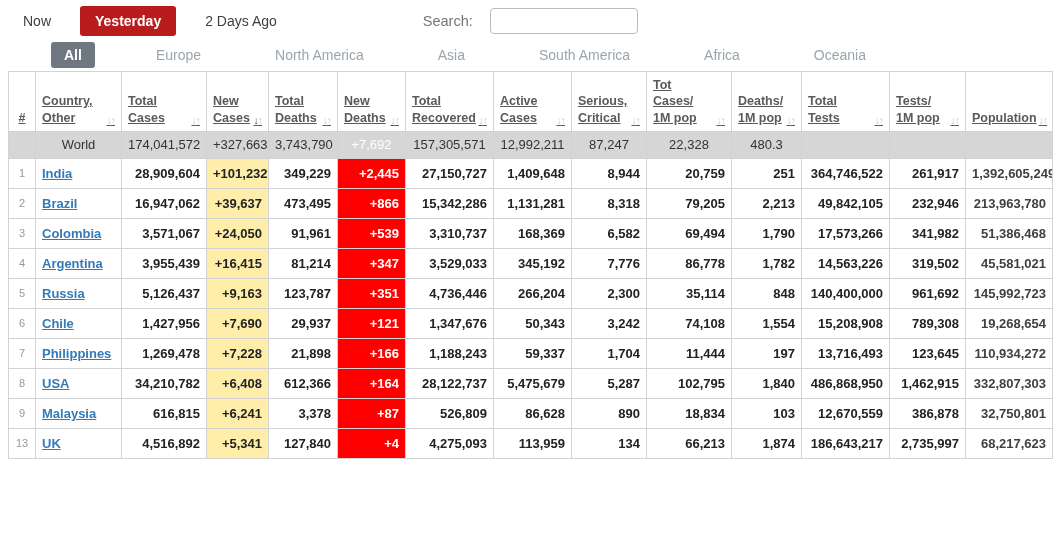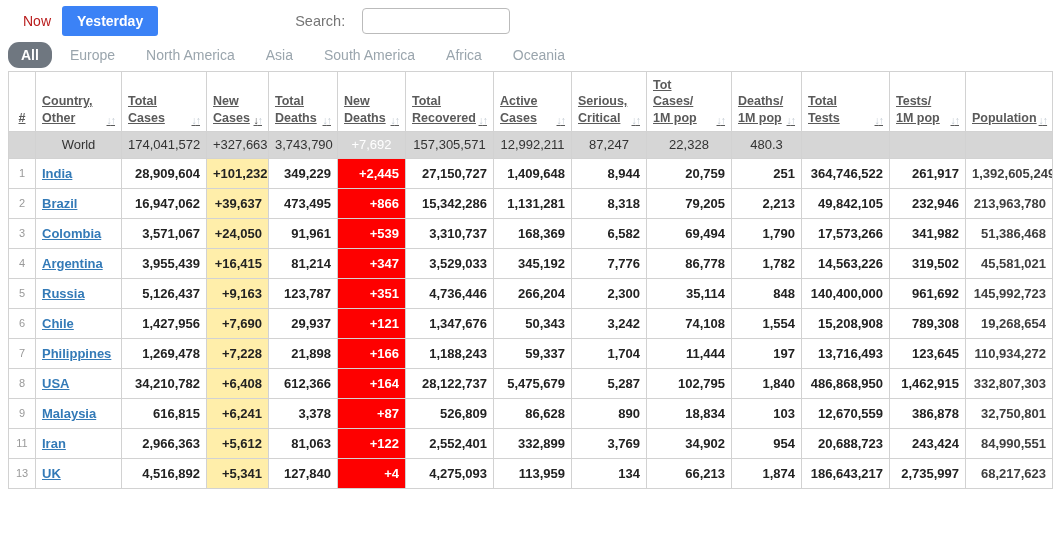--- a/index.html
+++ b/index.html
@@ -6,43 +6,43 @@
   html,body { margin:0; padding:0; }
   body {
     width:1057px; height:547px; overflow:hidden;
     background:#fff; font-family:"Liberation Sans", sans-serif;
     -webkit-font-smoothing:antialiased;
   }
 
   
   .toolbar { display:flex; align-items:center; padding:6px 10px 4px 13px; height:40px; }
   .link-btn {
-    color:#b91c1c; font-size:14px; cursor:pointer; padding:6px 10px; text-decoration:none;
+    color:#404040; font-size:14px; cursor:pointer; padding:6px 10px; text-decoration:none;
   }
   .btn-primary {
-    background:#3b82f6; color:#fff; font-size:14px; font-weight:bold;
-    border:none; border-radius:3px; padding:7px 15px; margin:0 1px; cursor:pointer;
+    background:#b91c1c; color:#fff; font-size:14px; font-weight:bold;
+    border:none; border-radius:3px; padding:7px 15px; margin:0 19px; cursor:pointer;
   }
   .btn-columns {
     background:#e9e9e9; color:#333; font-size:13.5px; border:none; border-radius:3px;
     padding:7px 13px; margin-left:32px; cursor:pointer;
   }
   .btn-columns .caret { font-size:10px; margin-left:5px; color:#333; }
   .search-wrap { margin-left:136px; display:flex; align-items:center; }
   .search-label { color:#757575; font-size:14.5px; margin-right:17px; }
   .search-input {
     width:148px; height:26px; border:1px solid #bbb; border-radius:4px;
     font-size:13px; padding:2px 8px; outline:none;
   }
 
   
   .tabs { display:flex; align-items:center; padding:2px 8px 4px 8px; height:31px; }
   .tab {
     color:#9aa5ad; font-size:14px; padding:5px 13px; margin-right:5px; cursor:pointer;
-    border-radius:11px; white-space:nowrap;
+    border-radius:3px; white-space:nowrap;margin-left:43px;
   }
   .tab.active { background:#6f7780; color:#fff; font-weight:bold; }
 
   
   table {
     border-collapse:collapse; table-layout:fixed;
     width:1045px; margin:0 6px 0 8px; background:#fff;
   }
   th, td { border:1px solid #d2d2d2; overflow:hidden; white-space:nowrap; }
   th {
@@ -72,20 +72,21 @@
   .th-tot_cases_1m{width:85px} .th-deaths_1m{width:70px} .th-total_tests{width:88px}
   .th-tests_1m{width:76px} .th-population{width:auto}
   .th-rank .thw{justify-content:center}
 </style>
 </head>
 <body>
 
 <div class="toolbar">
   <a class="link-btn">Now</a>
   <button class="btn-primary">Yesterday</button>
+  <a class="link-btn">2 Days Ago</a>
   <div class="search-wrap">
     <span class="search-label">Search:</span>
     <input class="search-input" type="text" value="" style="">
   </div>
 </div>
 
 <div class="tabs" id="tabs">
     <span class="tab active">All</span>
     <span class="tab">Europe</span>
     <span class="tab">North America</span>
@@ -350,36 +351,20 @@
         <td class="td-total_recovered">526,809</td>
         <td class="td-active_cases">86,628</td>
         <td class="td-serious_critical">890</td>
         <td class="td-tot_cases_1m">18,834</td>
         <td class="td-deaths_1m">103</td>
         <td class="td-total_tests">12,670,559</td>
         <td class="td-tests_1m">386,878</td>
         <td class="td-population">32,750,801</td>
       </tr>
       <tr>
-        <td class="td-rank">11</td>
-        <td class="td-country"><a href="#">Iran</a></td>
-        <td class="td-total_cases">2,966,363</td>
-        <td class="td-new_cases">+5,612</td>
-        <td class="td-total_deaths">81,063</td>
-        <td class="td-new_deaths">+122</td>
-        <td class="td-total_recovered">2,552,401</td>
-        <td class="td-active_cases">332,899</td>
-        <td class="td-serious_critical">3,769</td>
-        <td class="td-tot_cases_1m">34,902</td>
-        <td class="td-deaths_1m">954</td>
-        <td class="td-total_tests">20,688,723</td>
-        <td class="td-tests_1m">243,424</td>
-        <td class="td-population">84,990,551</td>
-      </tr>
-      <tr>
         <td class="td-rank">13</td>
         <td class="td-country"><a href="#">UK</a></td>
         <td class="td-total_cases">4,516,892</td>
         <td class="td-new_cases">+5,341</td>
         <td class="td-total_deaths">127,840</td>
         <td class="td-new_deaths">+4</td>
         <td class="td-total_recovered">4,275,093</td>
         <td class="td-active_cases">113,959</td>
         <td class="td-serious_critical">134</td>
         <td class="td-tot_cases_1m">66,213</td>

